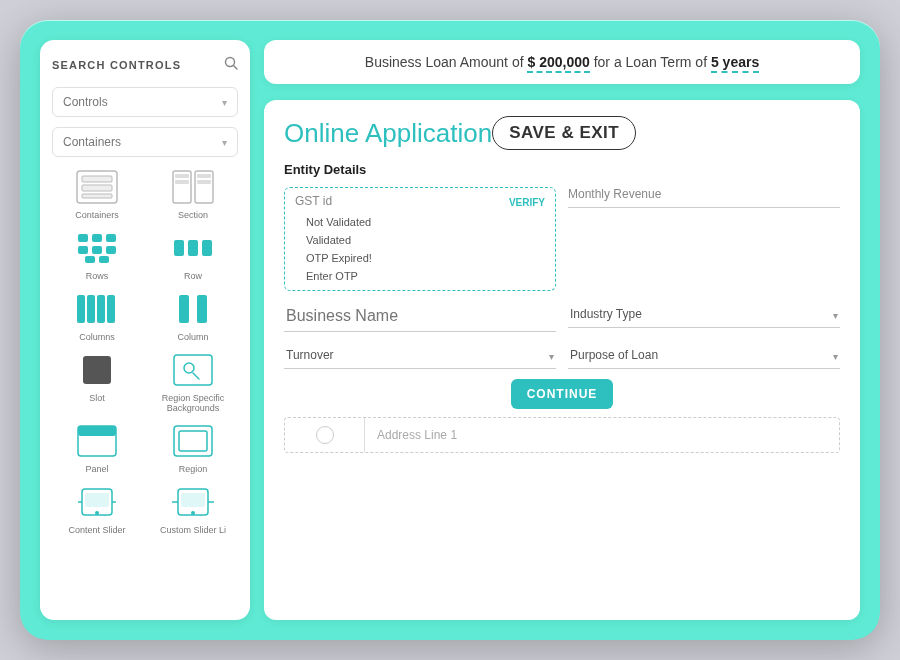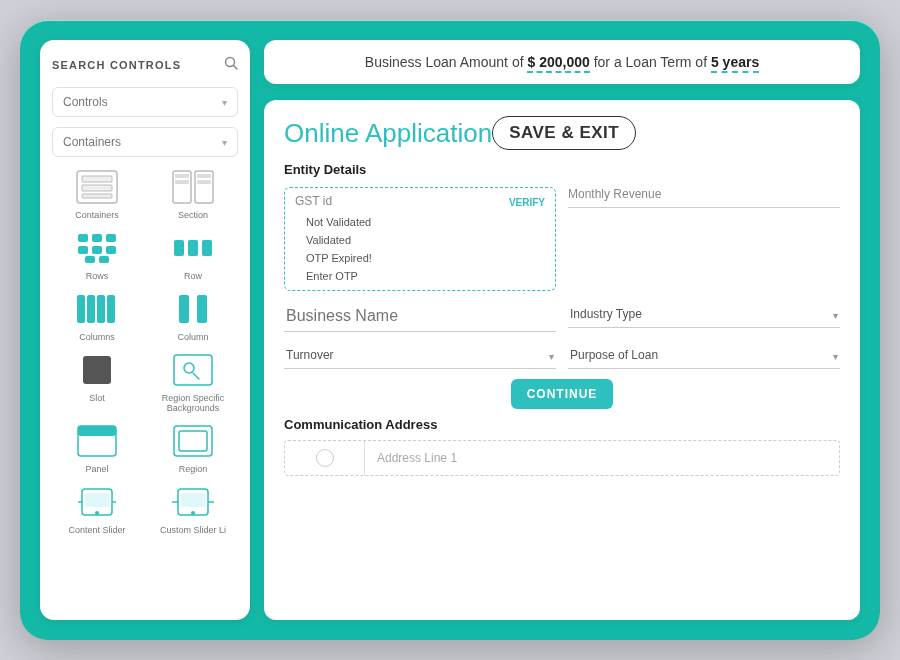--- a/index.html
+++ b/index.html
@@ -6,21 +6,21 @@
     body {
       background: #d0d0d8;
       width: 900px;
       height: 660px;
       display: flex;
       align-items: center;
       justify-content: center;
       font-family: 'Segoe UI', Arial, sans-serif;
     }
     .device {
-      background: #14b8a6;
+      background: #5eead4;
       border-radius: 28px;
       width: 860px;
       height: 620px;
       box-shadow: 0 8px 40px rgba(0,0,0,0.25), inset 0 1px 0 rgba(255,255,255,0.6);
       padding: 20px;
       display: flex;
       gap: 14px;
       position: relative;
     }
     
@@ -547,21 +547,20 @@
             </select>
             <span class="chevron-down">▾</span>
           </div>
         </div>
       </div>
 
       <div class="continue-row">
         <button class="continue-btn">CONTINUE</button>
       </div>
 
-      <div class="comm-address-title">Communication Address</div>
       <div class="address-row">
         <div class="address-circle-cell">
           <div class="address-circle"></div>
         </div>
         <div class="address-line-cell">
           <span>Address Line 1</span>
         </div>
       </div>
 
     </div>

